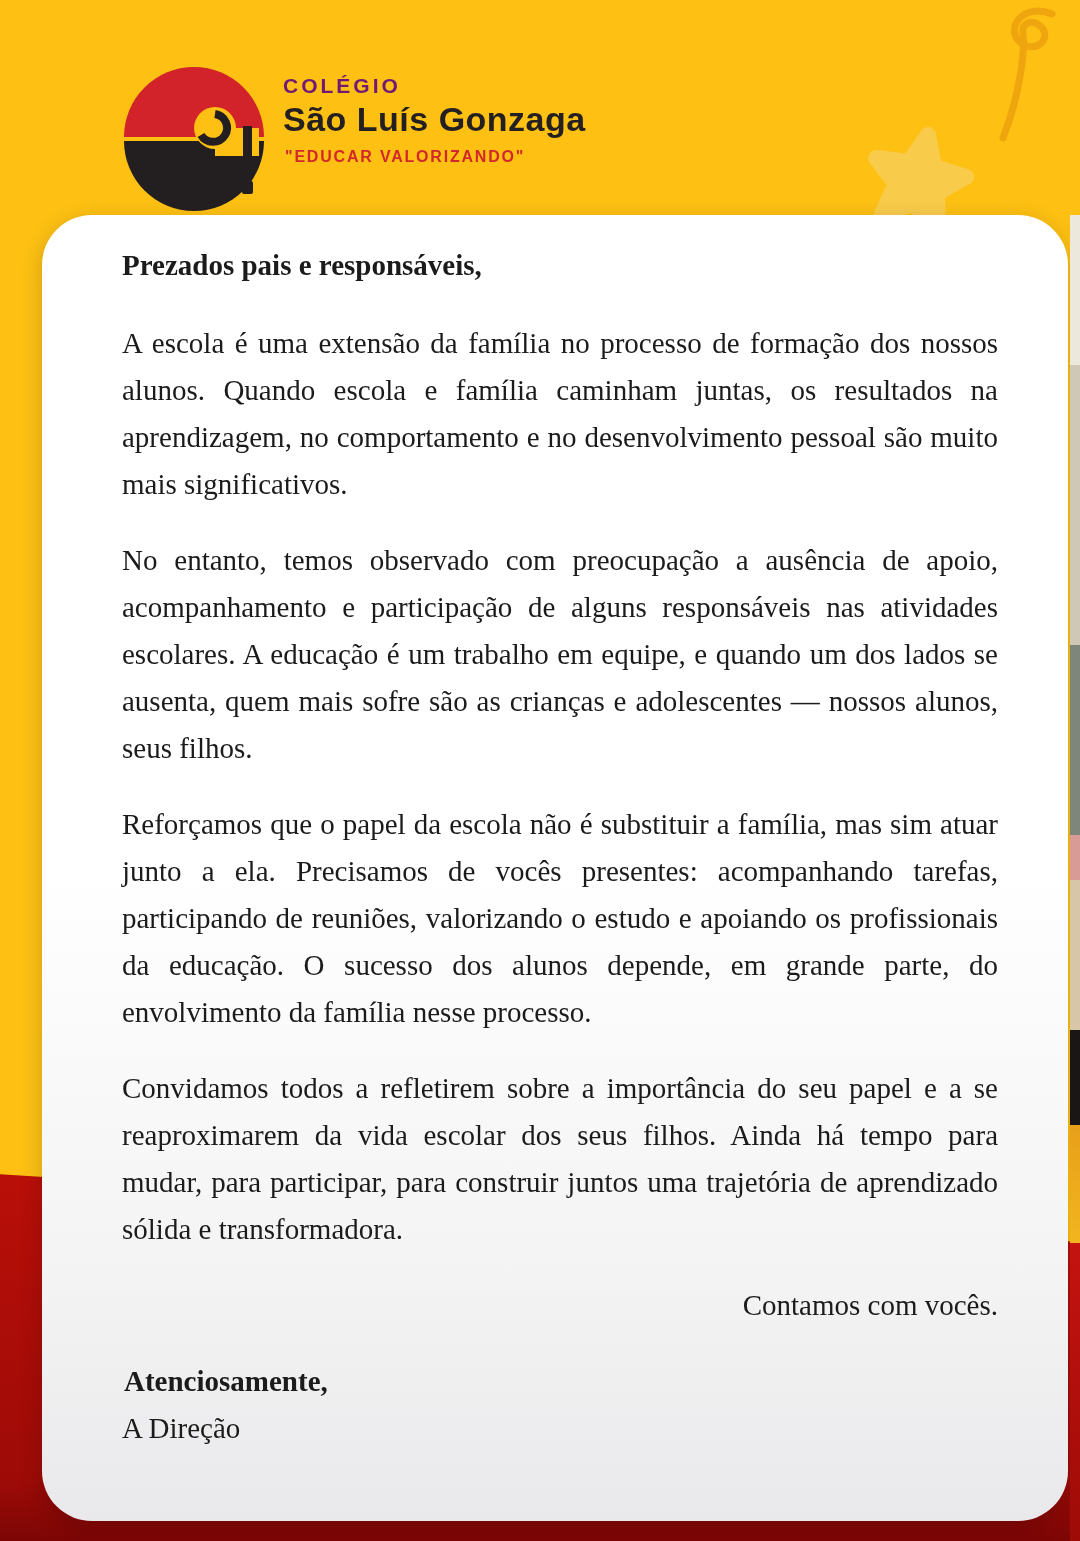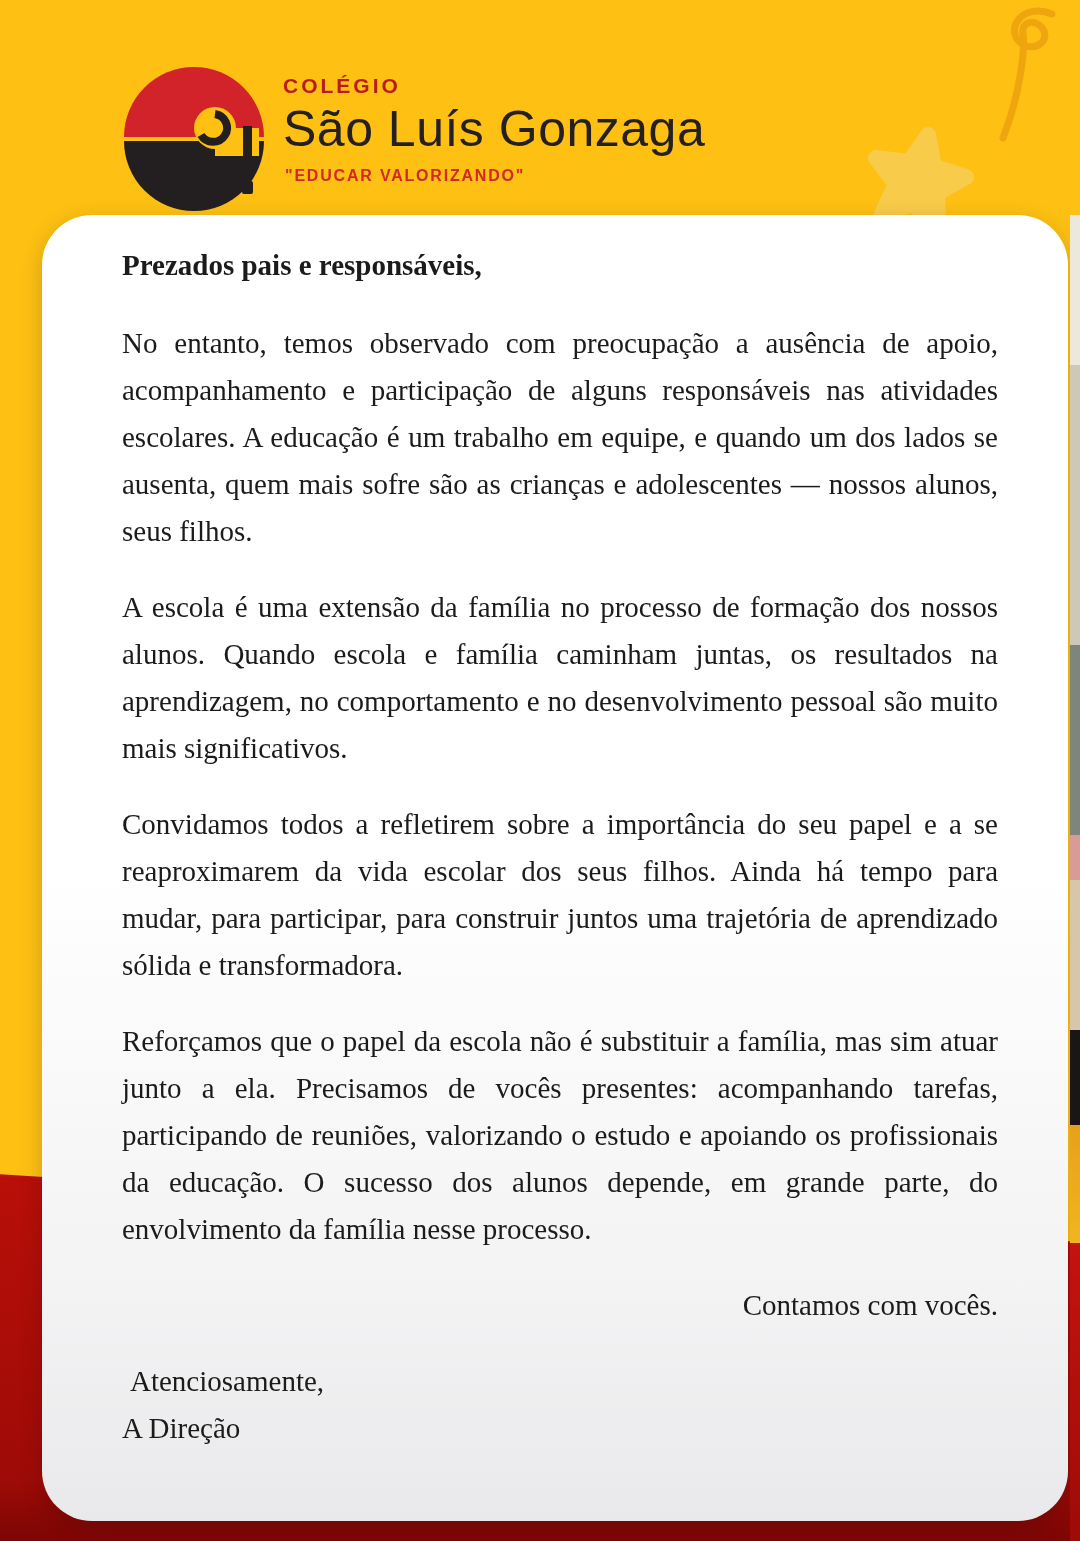--- a/index.html
+++ b/index.html
@@ -56,42 +56,42 @@
 
   .letter {
     font-family: "Liberation Serif", serif;
     font-size: 29px;
     line-height: 47px;
     color: #1B1B1B;
   }
   .letter p { margin: 0 0 29px 0; text-align: justify; }
   .letter .salutation { font-weight: bold; margin-bottom: 31px; text-align: left; }
   .letter .closing { text-align: right; }
-  .letter .signoff { margin: 10px 0 0 8px; text-align: left; }
+  .letter .signoff { margin: 10px 0 0 2px; text-align: left; font-weight: bold; }
   .letter .signature { font-weight: normal; margin: 0; text-align: left; }
 
   
   .header {
     position: absolute;
     left: 0; top: 0;
     width: 1080px; height: 215px;
     z-index: 4;
   }
   .logo-mark { position: absolute; left: 119px; top: 64px; }
   .logo-text { position: absolute; left: 283px; top: 74px; }
   .school-type {
     font-size: 21px;
     font-weight: 800;
     letter-spacing: 3px;
-    color: #b91c1c;
+    color: #701a75;
     margin: 0;
   }
   .school-name {
-    font-size: 50px;
-    font-weight: 400;
+    font-size: 34px;
+    font-weight: 700;
     letter-spacing: 0.5px;
     color: #241F21;
     margin: 2px 12px 0 0;
     white-space: nowrap;
   }
   .school-tagline {
     font-size: 16px;
     font-weight: 700;
     letter-spacing: 1.8px;
     color: #D2272B;
@@ -129,24 +129,24 @@
     <polygon points="75,13 56,40 23,36 43,62 29,92 60,82 85,104 84,71 113,55 81,45" fill="#F7CE58" stroke="#F7CE58" stroke-width="16" stroke-linejoin="round"></polygon>
   </svg>
 
   <svg class="doodle" width="92" height="160" viewBox="0 0 92 160">
     <path d="M 64,14 C 34,2 16,30 33,43 C 49,55 66,36 51,25 C 43,19 33,24 35,33 C 37,48 33,92 15,138" fill="none" stroke="#EFA50D" stroke-width="7" stroke-linecap="round"></path>
   </svg>
 
   <div class="card">
     <div class="letter">
       <p class="salutation">Prezados pais e responsáveis,</p>
+      <p>A escola é uma extensão da família no processo de formação dos nossos alunos. Quando escola e família caminham juntas, os resultados na aprendizagem, no comportamento e no desenvolvimento pessoal são muito mais significativos.</p>
       <p>No entanto, temos observado com preocupação a ausência de apoio, acompanhamento e participação de alguns responsáveis nas atividades escolares. A educação é um trabalho em equipe, e quando um dos lados se ausenta, quem mais sofre são as crianças e adolescentes — nossos alunos, seus filhos.</p>
-      <p>A escola é uma extensão da família no processo de formação dos nossos alunos. Quando escola e família caminham juntas, os resultados na aprendizagem, no comportamento e no desenvolvimento pessoal são muito mais significativos.</p>
+      <p>Reforçamos que o papel da escola não é substituir a família, mas sim atuar junto a ela. Precisamos de vocês presentes: acompanhando tarefas, participando de reuniões, valorizando o estudo e apoiando os profissionais da educação. O sucesso dos alunos depende, em grande parte, do envolvimento da família nesse processo.</p>
       <p>Convidamos todos a refletirem sobre a importância do seu papel e a se reaproximarem da vida escolar dos seus filhos. Ainda há tempo para mudar, para participar, para construir juntos uma trajetória de aprendizado sólida e transformadora.</p>
-      <p>Reforçamos que o papel da escola não é substituir a família, mas sim atuar junto a ela. Precisamos de vocês presentes: acompanhando tarefas, participando de reuniões, valorizando o estudo e apoiando os profissionais da educação. O sucesso dos alunos depende, em grande parte, do envolvimento da família nesse processo.</p>
       <p class="closing">Contamos com vocês.</p>
       <p class="signoff">Atenciosamente,</p>
       <p class="signature">A Direção</p>
     </div>
   </div>
 
   <div class="header">
     <svg class="logo-mark" width="150" height="150" viewBox="0 0 150 150">
 
       <path d="M5,73 A70,70 0 0 1 145,73 Z" fill="#D2232A"></path>

